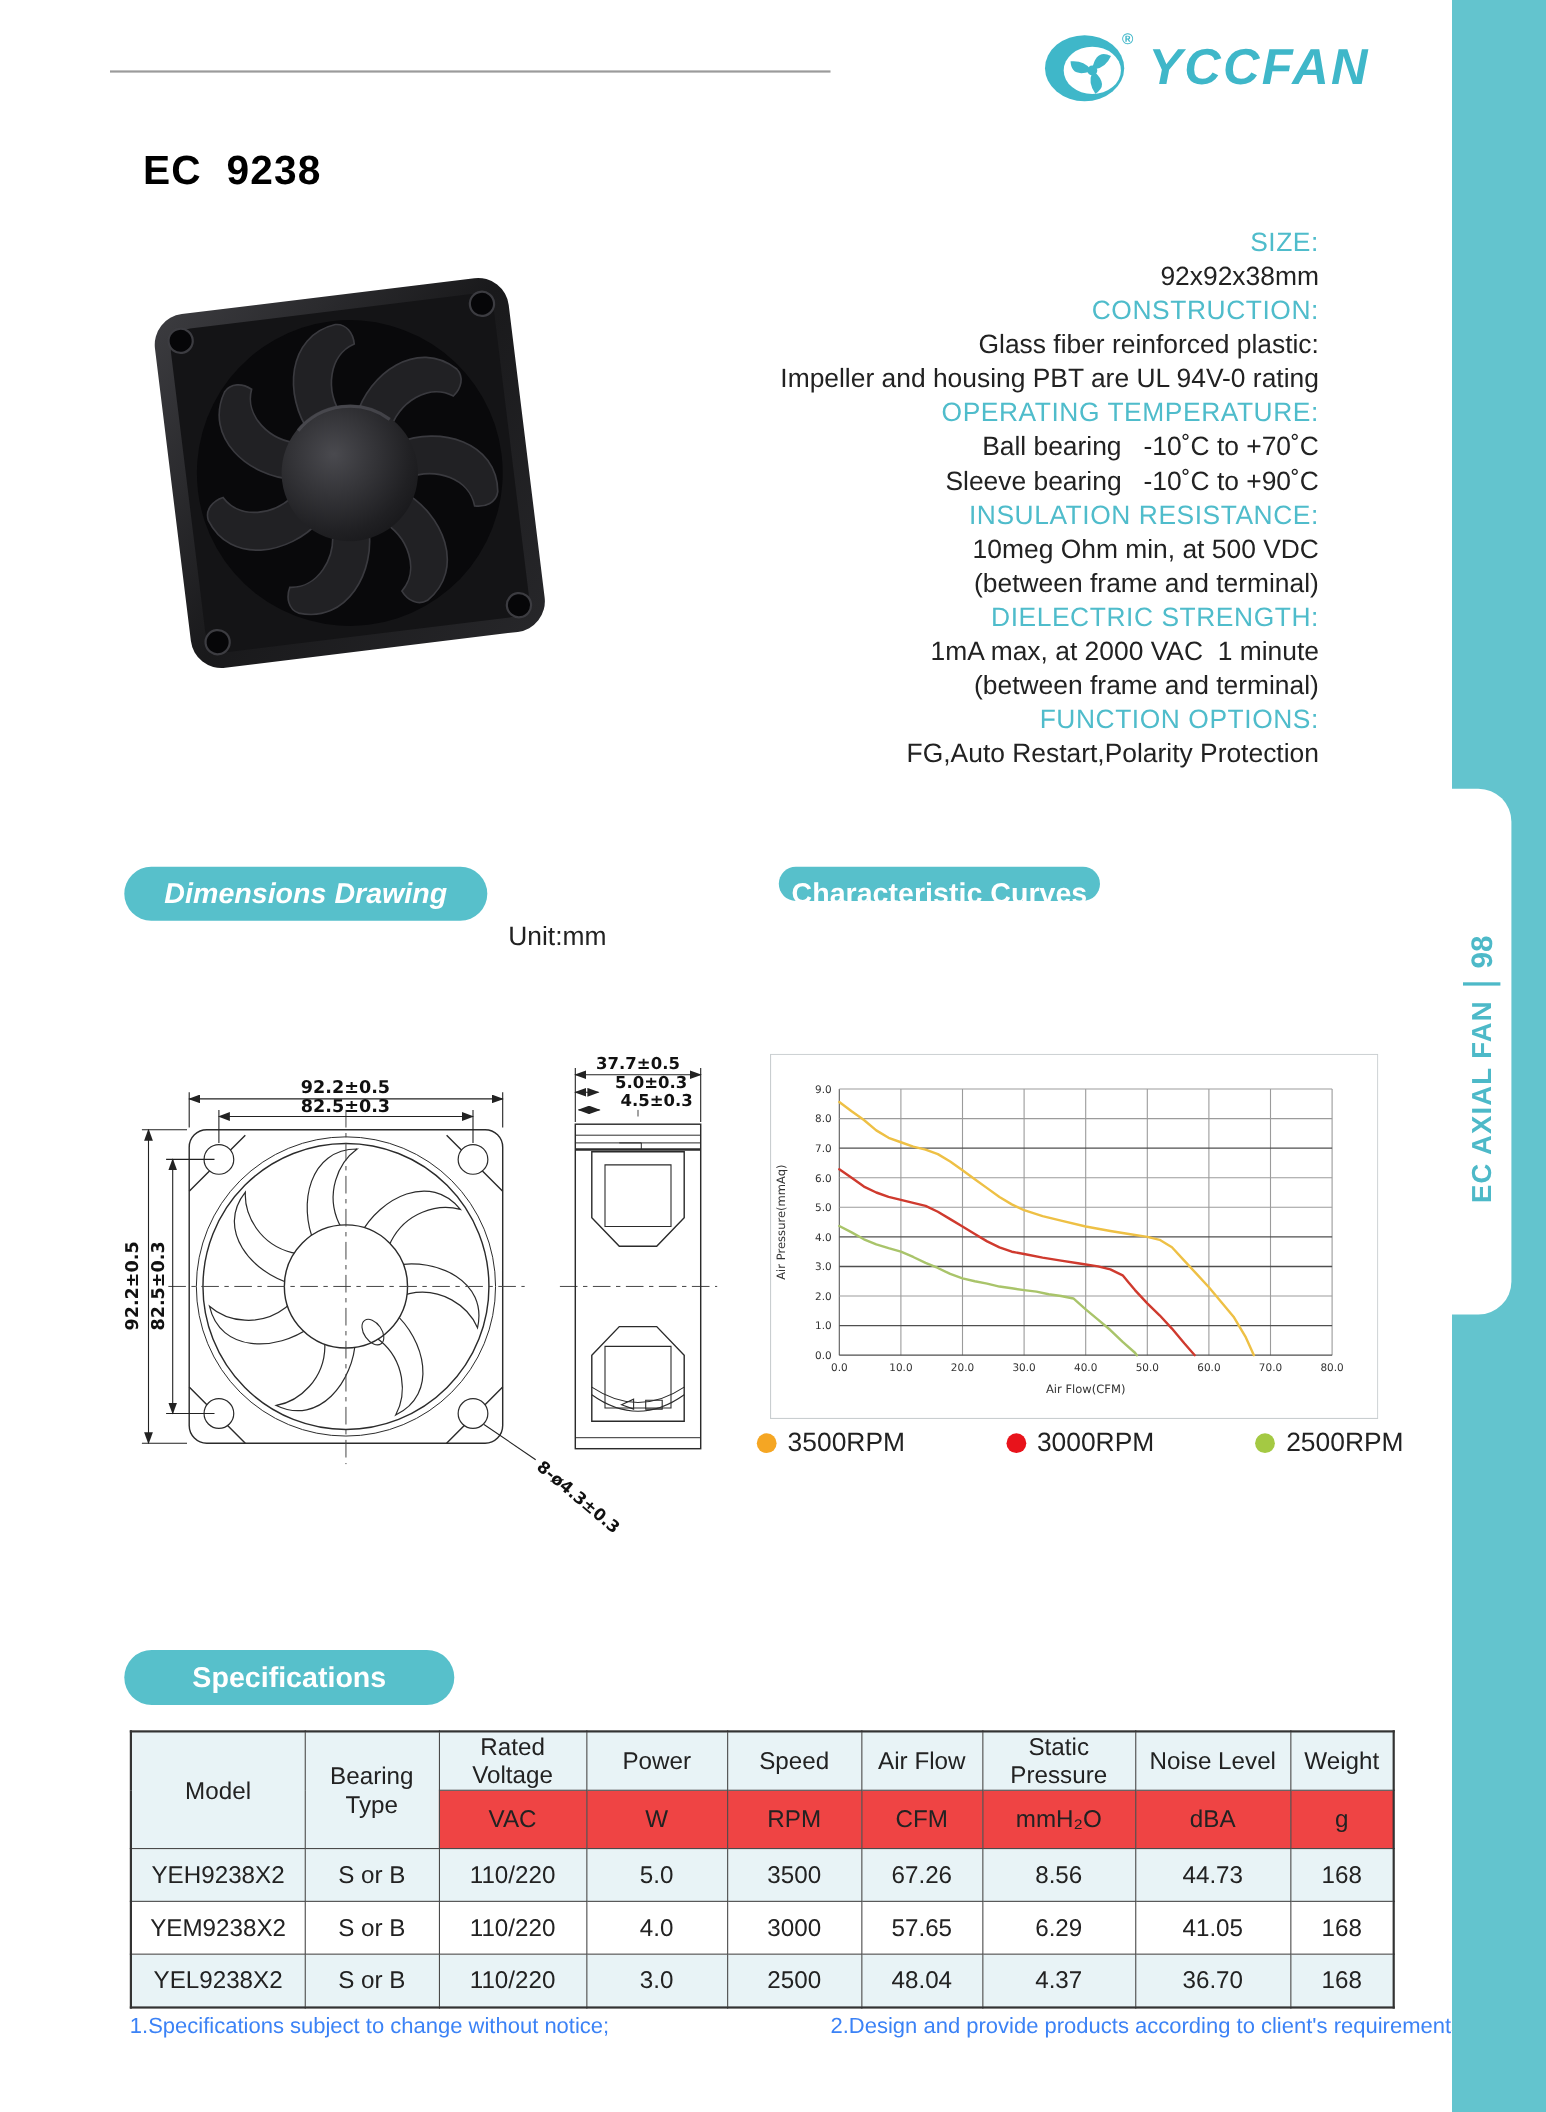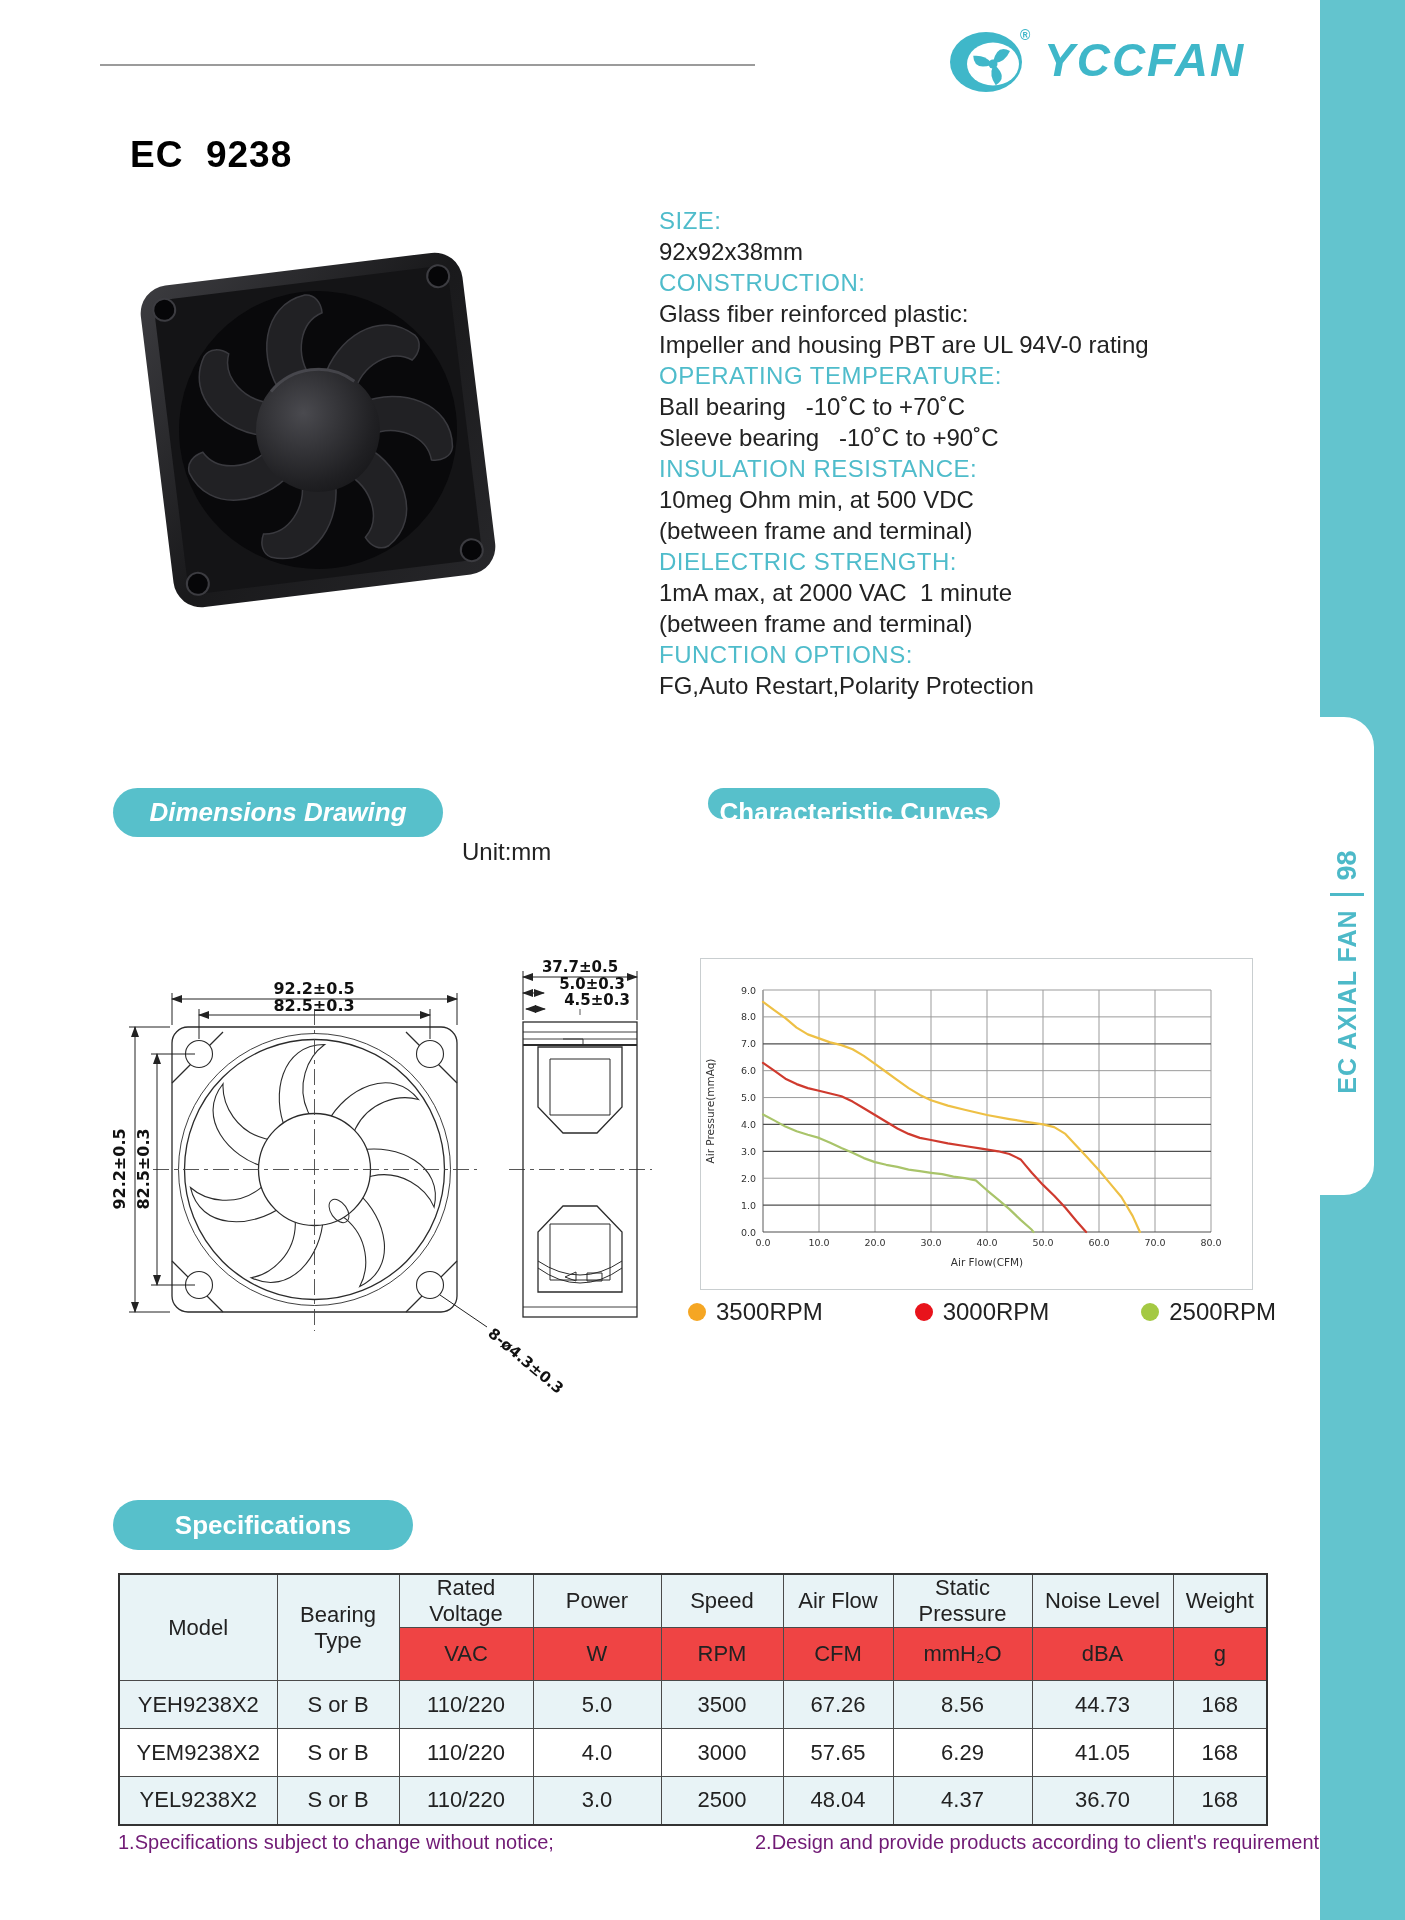--- a/index.html
+++ b/index.html
@@ -12,21 +12,21 @@
   .logo-wrap{left:948px;top:24px;display:flex;align-items:center;}
   .brand-text{font-size:46px;font-weight:bold;font-style:italic;color:#3fb7c9;
               letter-spacing:2px;margin-left:10px;line-height:70px;}
 
   
   .page-title{left:130px;top:134px;font-size:37px;font-weight:bold;color:#000000;
               white-space:pre;letter-spacing:1px;}
 
   
   .spec-block{left:659px;top:205px;width:540px;}
-  .spec-line{font-size:24px;line-height:31px;white-space:pre-wrap;color:#222;}
+  .spec-line{font-size:24px;line-height:31px;white-space:pre-wrap;color:#222;text-align:right;}
   .spec-line.heading{color:#4fbccb;letter-spacing:0.5px;}
 
   
   .pill{background:#57c0cb;color:#fff;font-weight:bold;text-align:center;
         border-radius:26px;font-size:26px;}
   .pill-dims{left:113px;top:788px;width:330px;height:49px;line-height:49px;font-style:italic;}
   .pill-curves{left:708px;top:788px;width:292px;height:31px;line-height:49px;}
   .pill-specs{left:113px;top:1500px;width:300px;height:50px;line-height:50px;}
   .unit-note{left:462px;top:838px;font-size:24px;color:#222;}
 
@@ -41,21 +41,21 @@
   
   .spec-table{left:118px;top:1573px;border-collapse:collapse;table-layout:fixed;
               width:1148px;font-size:22px;color:#222;border:2px solid #333;}
   .spec-table th,.spec-table td{border:1px solid #4a4a4a;text-align:center;
               vertical-align:middle;font-weight:normal;padding:0 4px;}
   .spec-table th.hdr{background:#e8f3f6;height:50px;}
   .spec-table th.unit{background:#ef4444;height:52px;}
   .spec-table tbody tr{height:48px;}
   .spec-table tbody tr.alt{background:#e8f3f6;}
 
-  .note{top:1831px;font-size:20px;color:#701a75;}
+  .note{top:1831px;font-size:20px;color:#3b82f6;}
   .note1{left:118px;} .note2{left:755px;}
 
   
   .side-bar{right:0;top:0;width:85px;height:1920px;background:#63c4ce;}
   .side-cutout{left:1308px;top:717px;width:66px;height:478px;background:#fff;
                border-radius:0 30px 30px 0;}
   .side-rot{left:1222px;top:954px;width:250px;height:36px;transform:rotate(-90deg);
             display:flex;align-items:center;justify-content:center;gap:13px;}
   .side-label{font-size:25px;font-weight:bold;color:#4db9c8;letter-spacing:1px;white-space:nowrap;}
   .side-div{width:3px;height:34px;background:#4db9c8;}

